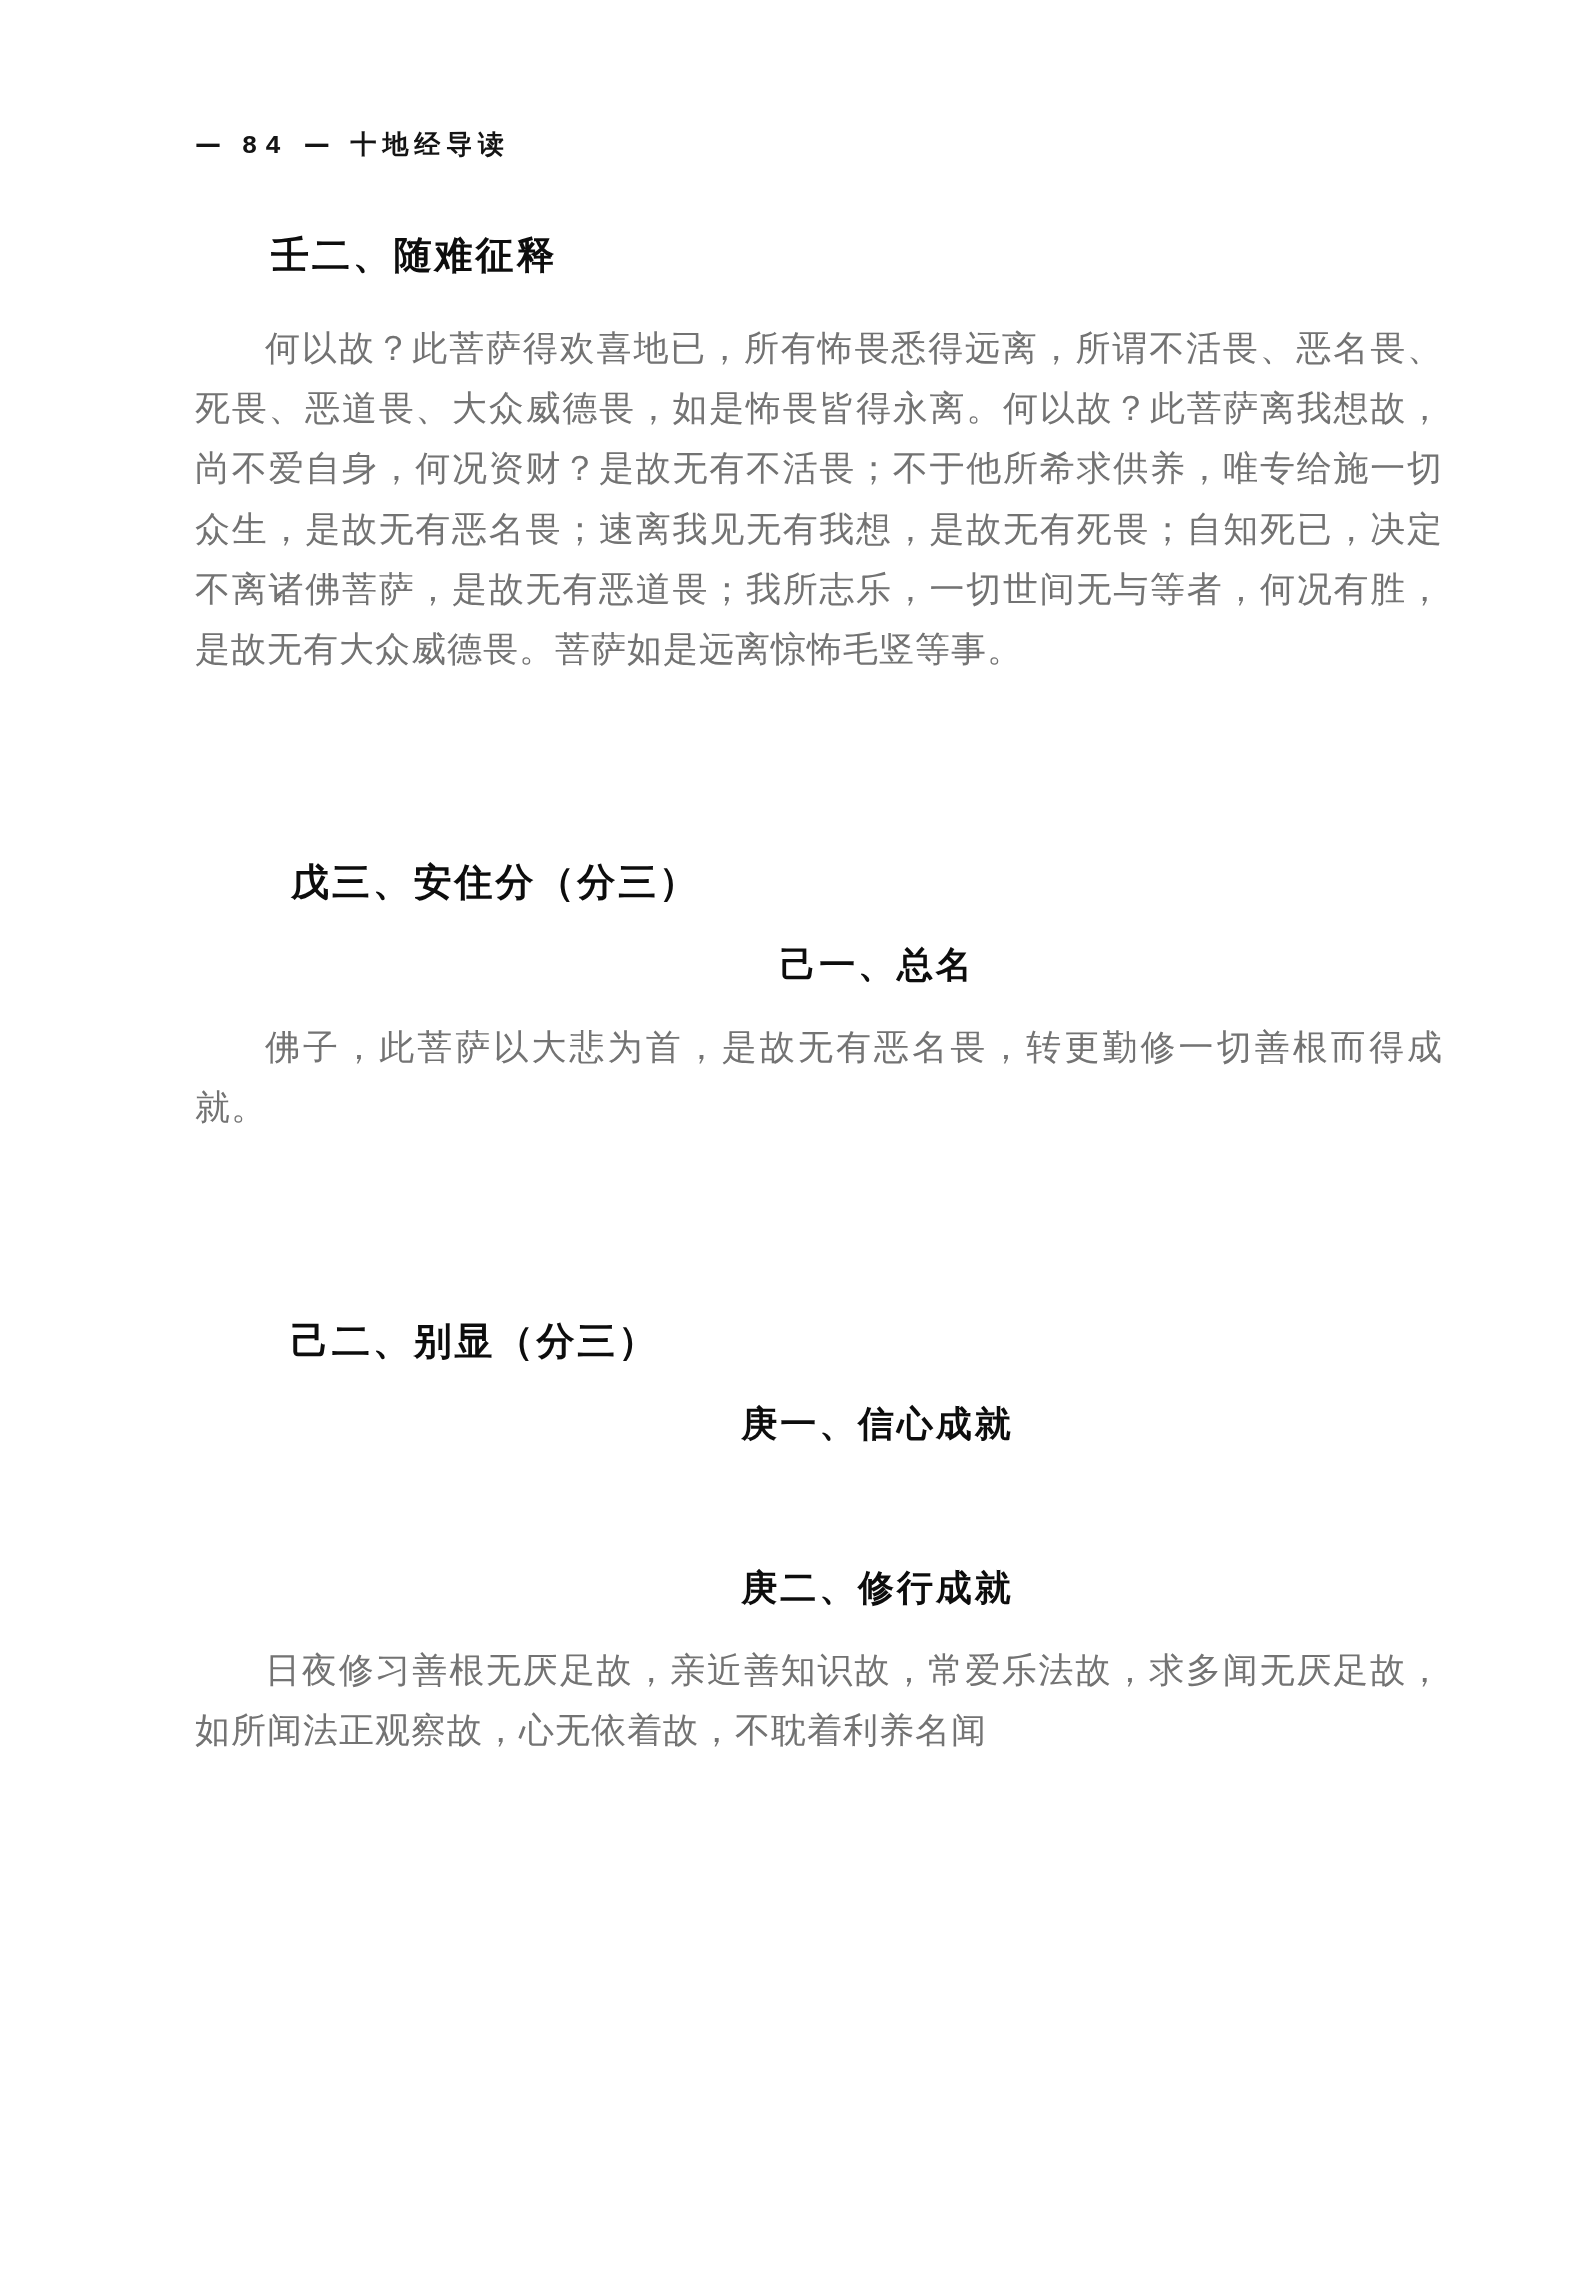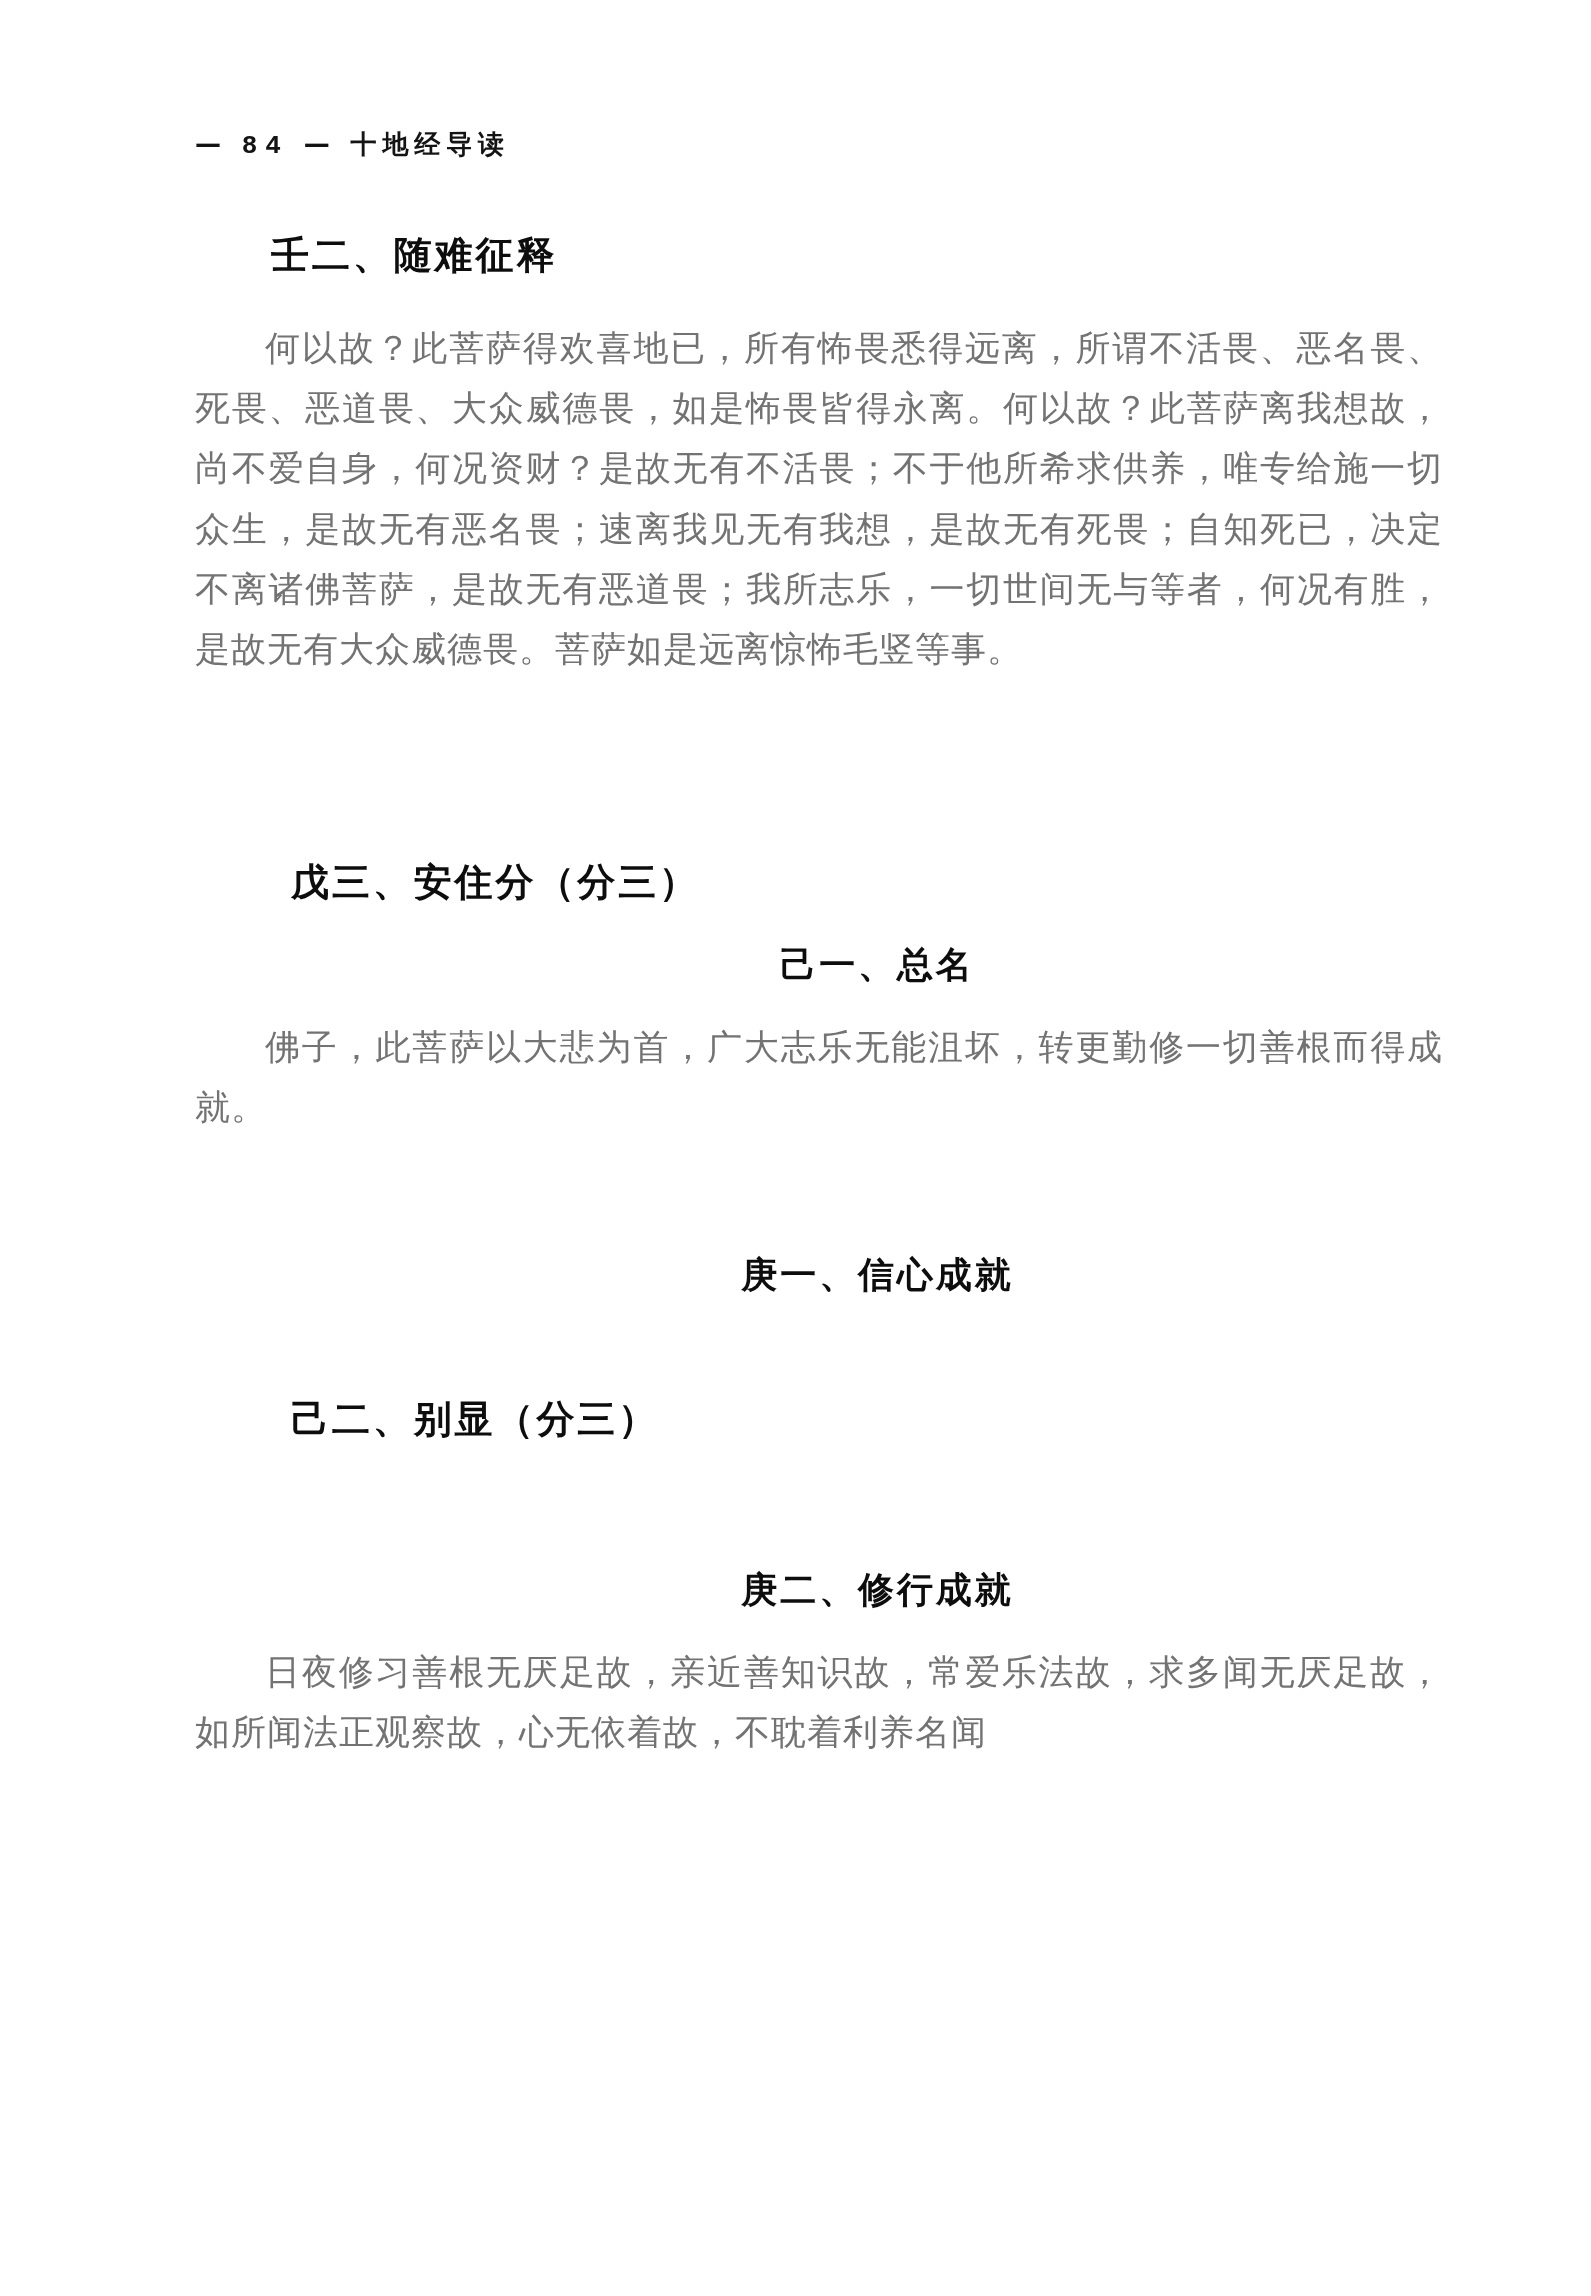--- a/index.html
+++ b/index.html
@@ -93,26 +93,26 @@
       <span>十地经导读</span>
     </div>
 
     <div class="heading h-lvl1">壬二、随难征释</div>
     <div class="para">何以故？此菩萨得欢喜地已，所有怖畏悉得远离，所谓不活畏、恶名畏、死畏、恶道畏、大众威德畏，如是怖畏皆得永离。何以故？此菩萨离我想故，尚不爱自身，何况资财？是故无有不活畏；不于他所希求供养，唯专给施一切众生，是故无有恶名畏；速离我见无有我想，是故无有死畏；自知死已，决定不离诸佛菩萨，是故无有恶道畏；我所志乐，一切世间无与等者，何况有胜，是故无有大众威德畏。菩萨如是远离惊怖毛竖等事。</div>
 
     <div class="gap-lg"></div>
 
     <div class="heading h-lvl2">戊三、安住分（分三）</div>
     <div class="heading h-lvl3">己一、总名</div>
-    <div class="para">佛子，此菩萨以大悲为首，广大志乐无能沮坏，转更勤修一切善根而得成就。</div>
+    <div class="para">佛子，此菩萨以大悲为首，是故无有恶名畏，转更勤修一切善根而得成就。</div>
 
     <div class="gap-lg"></div>
 
+    <div class="heading h-lvl2">己二、别显（分三）</div>
     <div class="heading h-lvl3">庚一、信心成就</div>
-    <div class="heading h-lvl2">己二、别显（分三）</div>
 
     <div class="gap-md"></div>
 
     <div class="heading h-lvl3">庚二、修行成就</div>
     <div class="para">日夜修习善根无厌足故，亲近善知识故，常爱乐法故，求多闻无厌足故，如所闻法正观察故，心无依着故，不耽着利养名闻</div>
 
   </div>
 </div>
 
 

